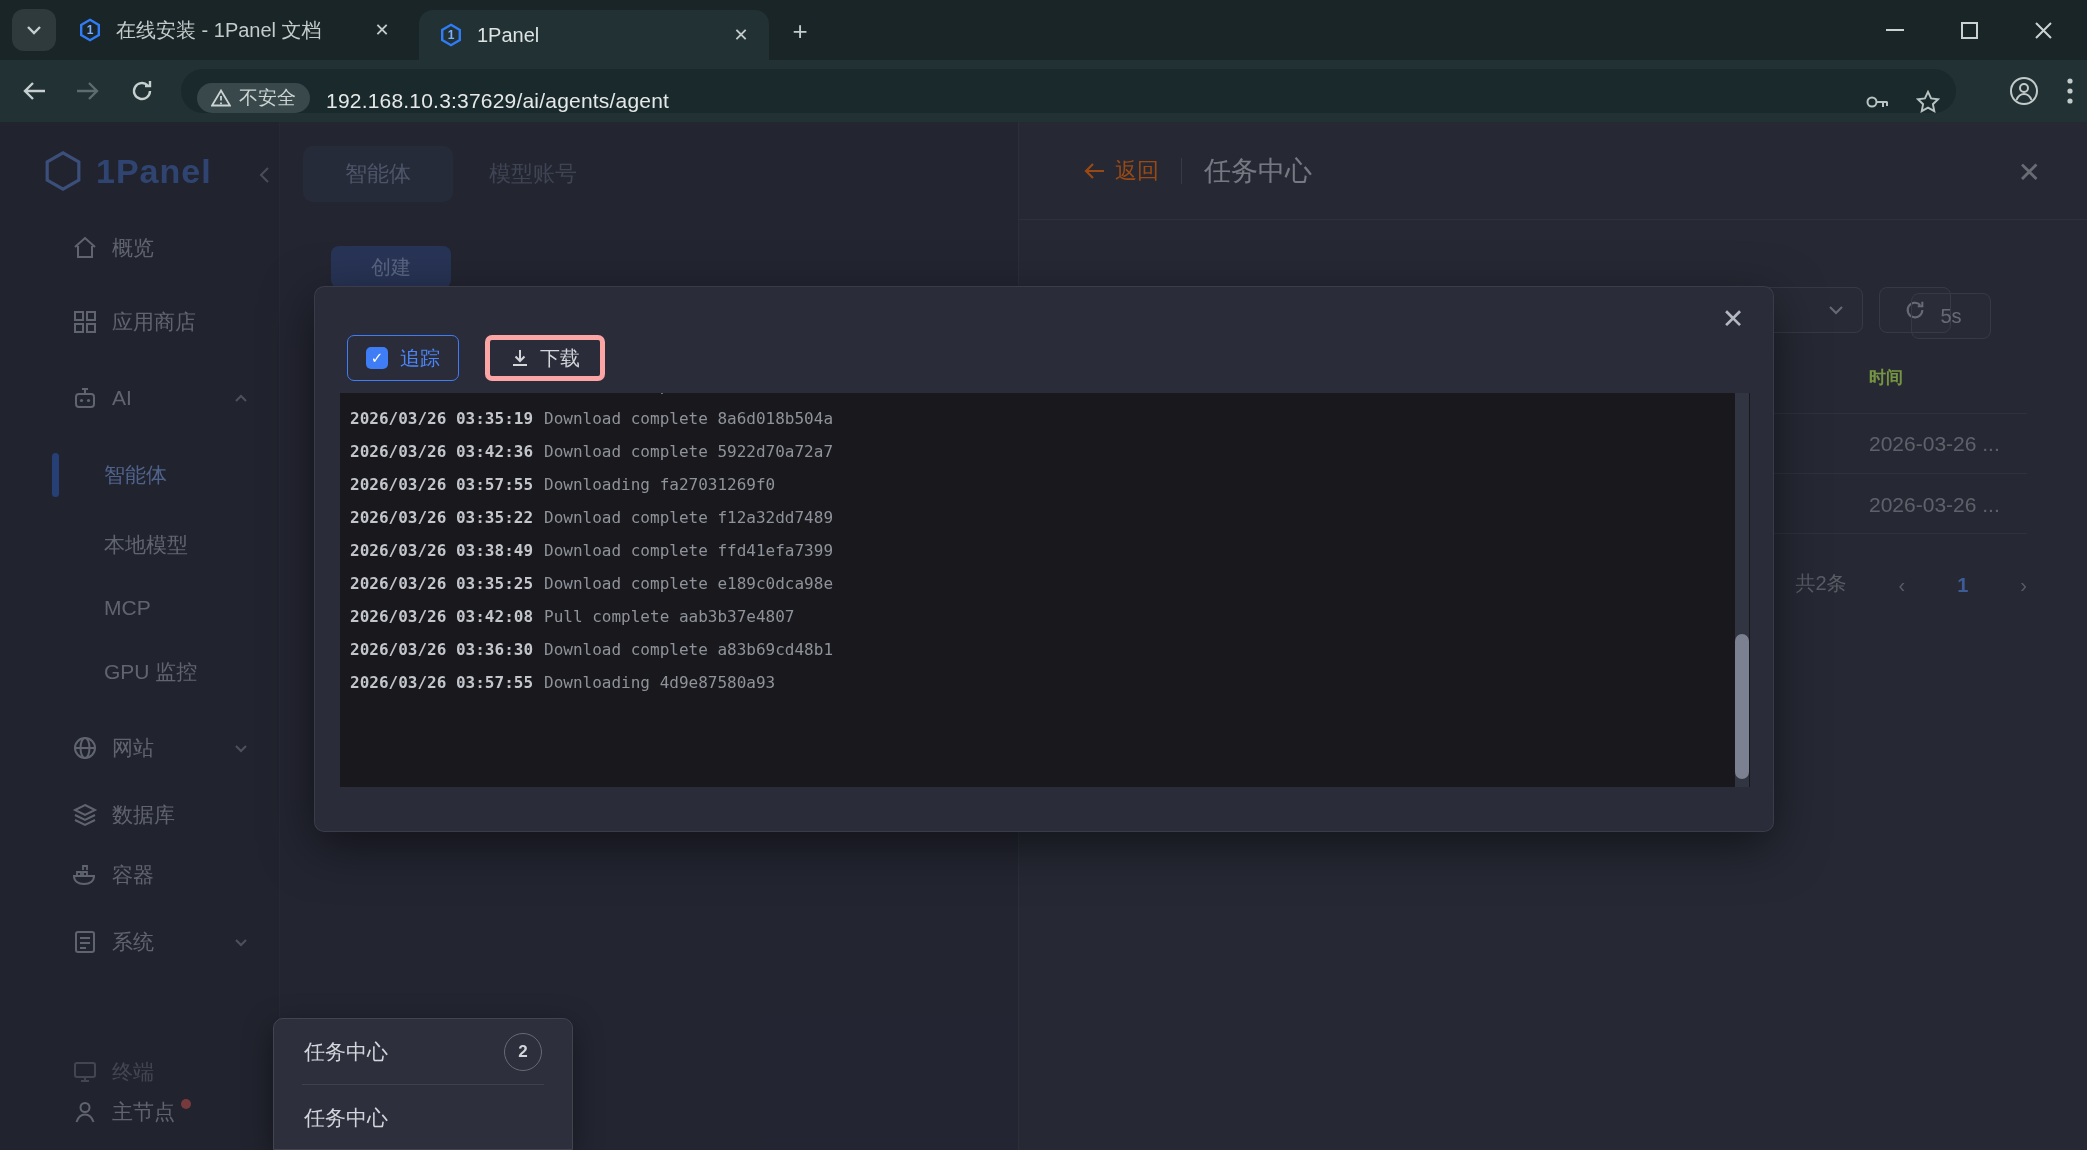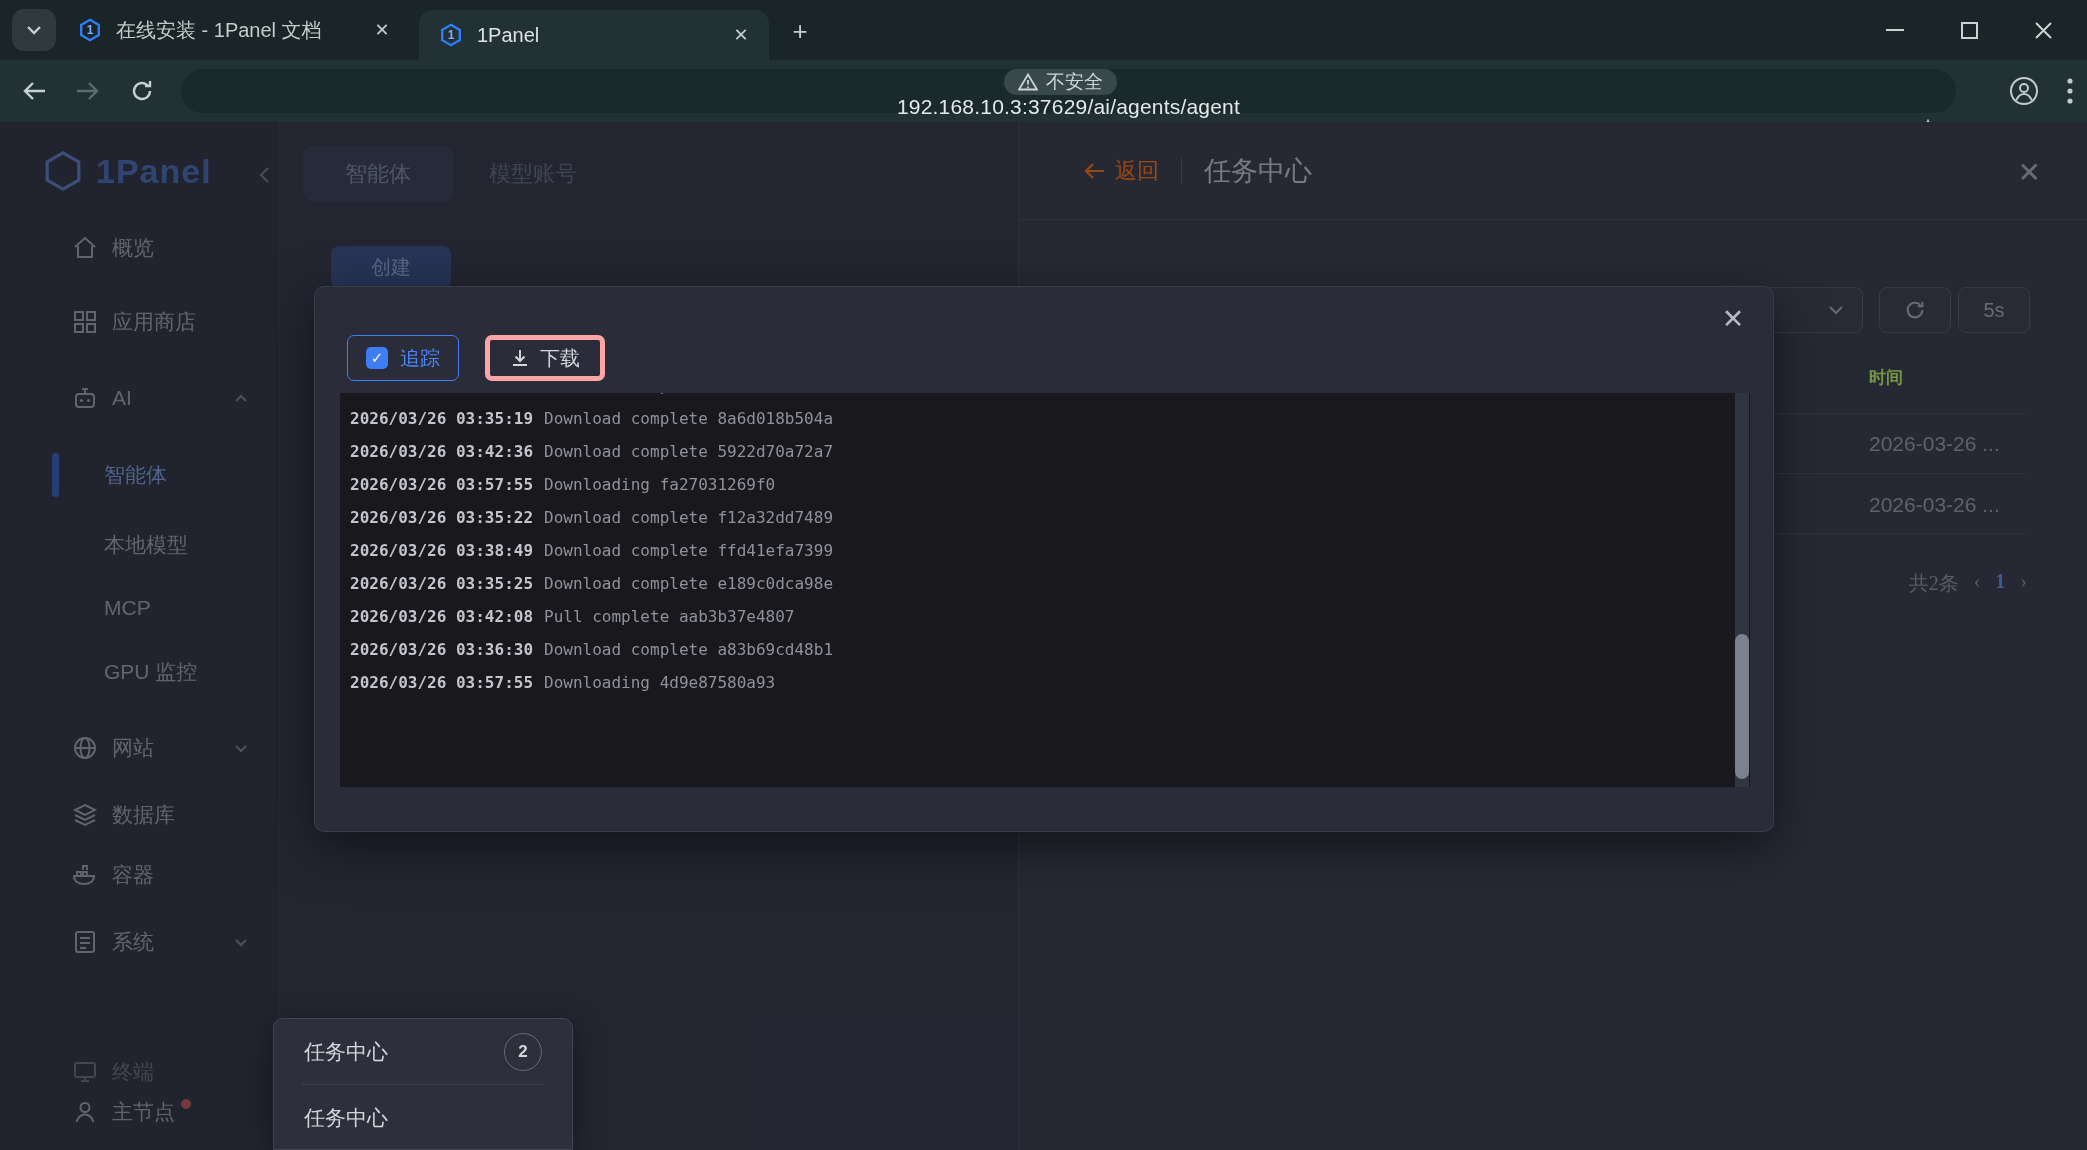--- a/index.html
+++ b/index.html
@@ -23,21 +23,21 @@
   .newtab { position:absolute; left:785px; top:16px; width:30px; height:30px; color:#c3cbcb;
     font-size:26px; display:flex; align-items:center; justify-content:center; }
   .wincontrols { position:absolute; right:0; top:0; height:60px; display:flex; align-items:center; gap:46px; padding-right:30px;
     color:#ccd2d2; font-size:20px; }
   .winbtn { width:28px; height:28px; display:flex; align-items:center; justify-content:center; }
 
   .toolbar { position:relative; height:62px; background:#223133; display:flex; align-items:center; }
   .navbtn { width:40px; height:40px; display:flex; align-items:center; justify-content:center; margin-left:14px; color:#c6d0d0; }
   .navbtn.disabled { color:#5d6c6e; }
   .addressbar { position:absolute; left:181px; top:9px; width:1775px; height:44px; border-radius:22px;
-    background:#1a2a2c; display:flex; align-items:center; padding:0 16px;flex-direction:column; }
+    background:#1a2a2c; display:flex; align-items:flex-end; padding:0 16px; }
   .sec-chip { display:flex; align-items:center; gap:8px; background:#39484a; color:#ccd3d3;
     border-radius:15px; height:30px; padding:0 14px; font-size:19px; margin-right:16px; }
   .url { color:#e5e8e8; font-size:21px; letter-spacing:.2px; }
   .addr-icons { margin-left:auto; display:flex; align-items:center; gap:26px; color:#b9c3c3; }
   .chrome-right { position:absolute; right:14px; top:9px; height:44px; display:flex; align-items:center; gap:28px; color:#c2caca; }
 
   
   .page { position:absolute; top:122px; left:0; width:2087px; height:1028px; background:#343848; overflow:hidden; }
   .applayer { position:absolute; inset:0; z-index:1; }
   .overlay { position:absolute; inset:0; background:rgba(10,11,16,0.40); z-index:10; }
@@ -72,22 +72,22 @@
     display:flex; align-items:center; color:#b9bdc8; }
   .back-group { display:flex; align-items:center; gap:10px; margin-left:64px; color:#f97316; font-size:22px; }
   .head-divider { width:1px; height:26px; background:#5a5e6a; margin:0 22px; }
   .drawer-title { font-size:27px; font-weight:500; color:#c0c4cf; }
   .drawer-close { position:absolute; right:46px; top:34px; font-size:28px; color:#a9adb8; }
   .dbtn { position:absolute; top:165px; height:46px; border:1px solid #565b68; border-radius:8px;
     display:flex; align-items:center; justify-content:center; color:#a7abb6; font-size:20px; background:rgba(255,255,255,0.02); }
   .tbl-line { position:absolute; left:22px; width:986px; height:1px; background:rgba(255,255,255,0.08); }
   .tbl-head { position:absolute; left:850px; top:244px; font-size:17px; font-weight:bold; color:#bef264; }
   .tbl-cell { position:absolute; left:850px; font-size:21px; color:#989ca7; }
-  .pager { position:absolute; right:60px; top:448px; display:flex; align-items:flex-start; gap:15px;
-    color:#8f939e; font-size:20px;font-family:Liberation Serif, serif; }
+  .pager { position:absolute; right:60px; top:448px; display:flex; align-items:flex-end; gap:52px;
+    color:#8f939e; font-size:20px; }
   .pager .cur { color:#5f92f0; font-weight:bold; }
 
   
   .modal { position:absolute; left:314px; top:164px; width:1460px; height:546px; background:#2a2d39;
     border:1px solid rgba(255,255,255,0.08); border-radius:10px; z-index:20; box-shadow:0 14px 50px rgba(0,0,0,.5); }
   .modal-close { position:absolute; right:22px; top:14px; width:36px; height:36px; color:#b4b8c1; font-size:27px;
     display:flex; align-items:center; justify-content:center; }
   .follow-btn { position:absolute; left:32px; top:48px; height:46px; padding:0 18px; border:1.5px solid #3f7df6;
     border-radius:7px; display:flex; align-items:center; gap:12px; color:#4d86f7; font-size:20px; background:transparent; }
   .checkbox { width:22px; height:22px; border-radius:5px; background:#3f7df6; color:#fff; font-size:15px;
@@ -371,21 +371,21 @@
       <div class="dbtn" style="left:682px; width:162px; justify-content:flex-end; padding-right:18px;">
         <svg width="16" height="10" viewBox="0 0 16 10">
             <polyline points="2,2 8,8 14,2" fill="none" stroke="currentColor" stroke-width="2"></polyline>
           </svg>
       </div>
       <div class="dbtn" style="left:860px; width:72px;">
         <svg width="22" height="22" viewBox="0 0 24 24">
             <path d="M20 12a8 8 0 1 1-2.3-5.6M20 3v5h-5" fill="none" stroke="currentColor" stroke-width="2.2"></path>
           </svg>
       </div>
-      <div class="dbtn" style="left:939px; width:72px;">
+      <div class="dbtn" style="left:892px; width:80px;margin-top:6px;">
         <span>5s</span>
       </div>
 
       <div class="tbl-head">时间</div>
       <div class="tbl-line" style="top:291px"></div>
       <div class="tbl-cell" style="top:310px">2026-03-26 ...</div>
       <div class="tbl-line" style="top:351px"></div>
       <div class="tbl-cell" style="top:371px">2026-03-26 ...</div>
       <div class="tbl-line" style="top:411px"></div>
 

